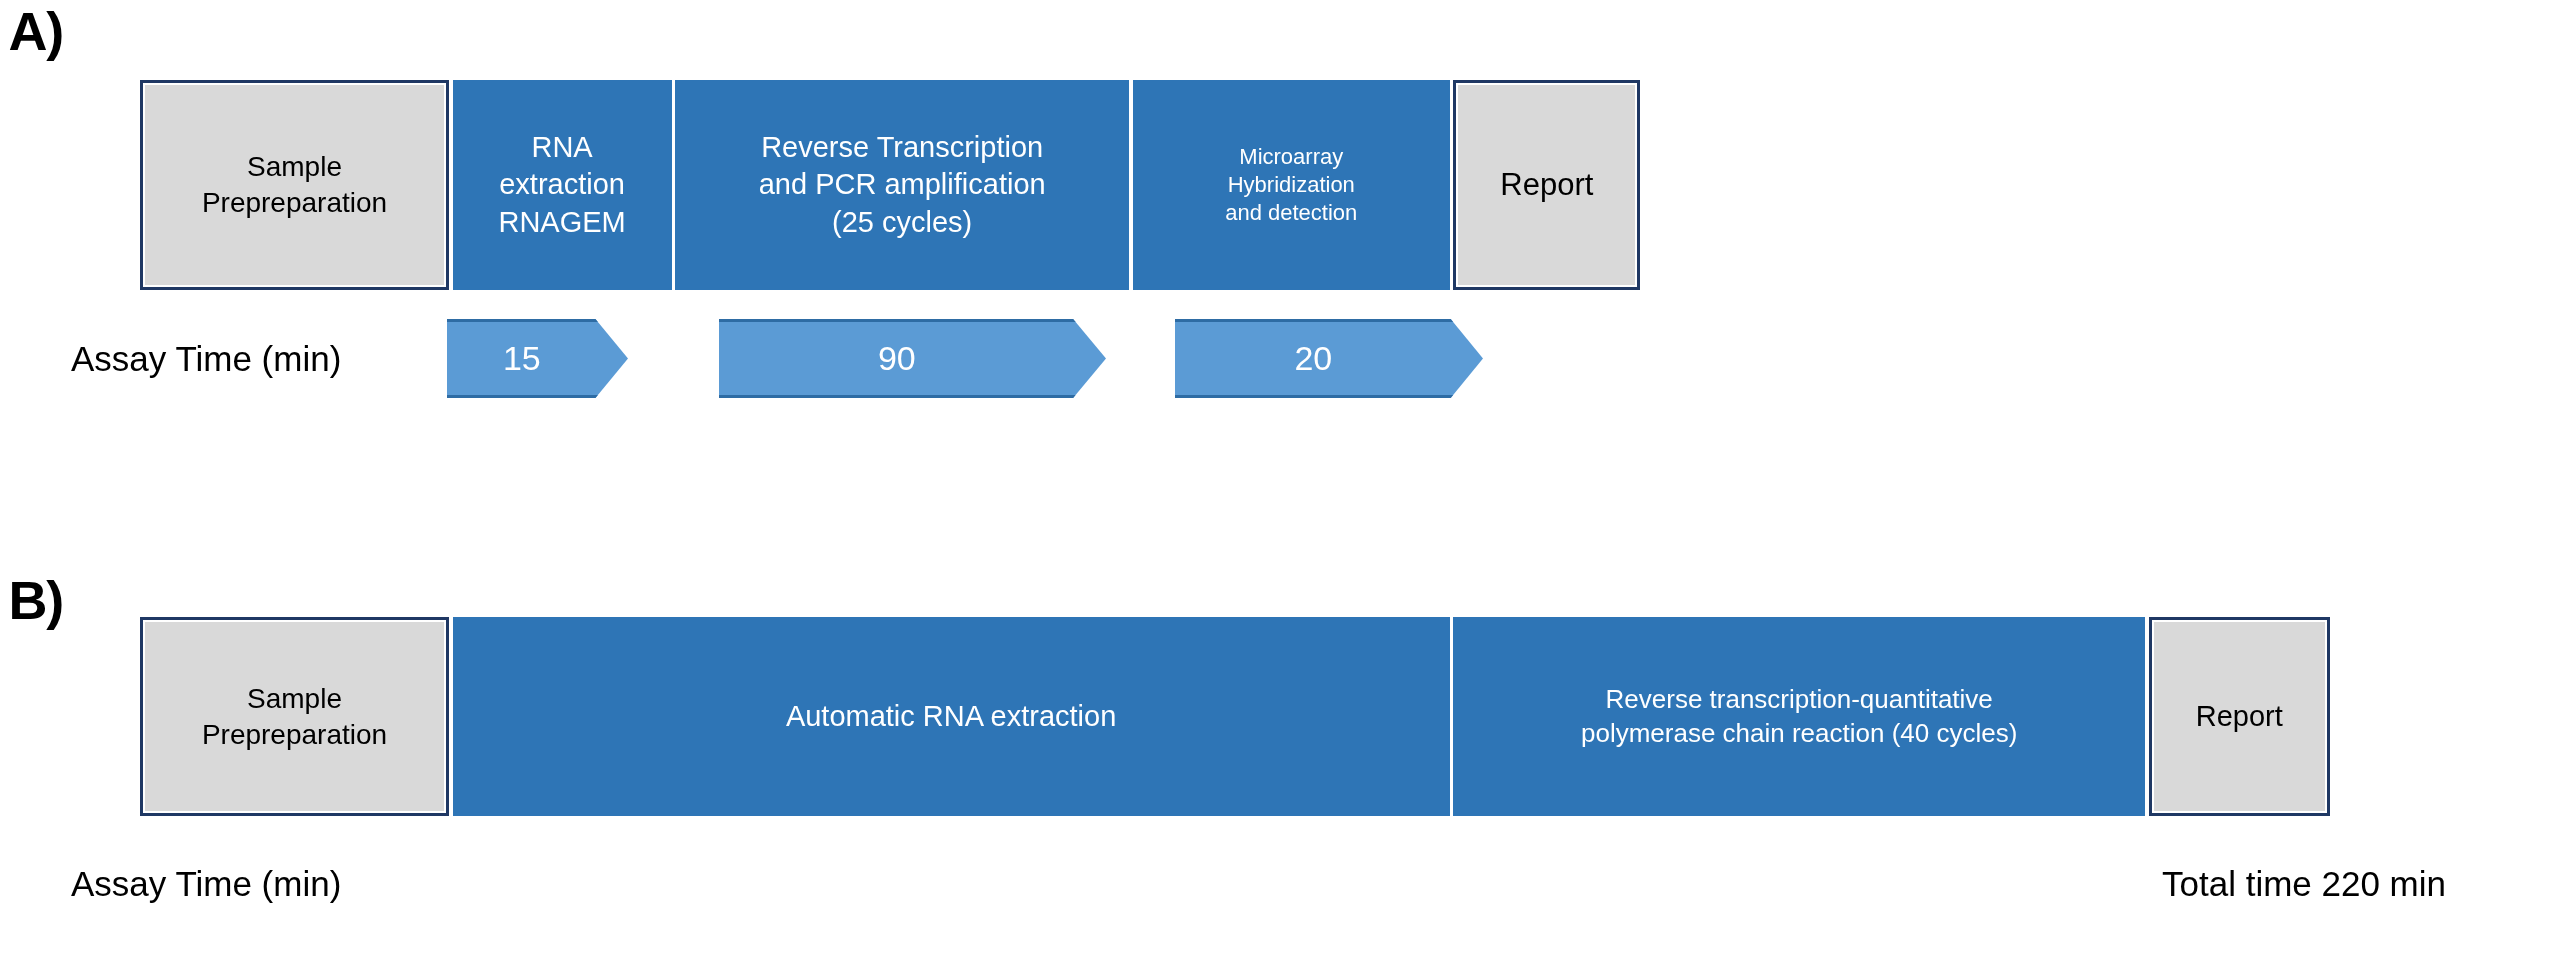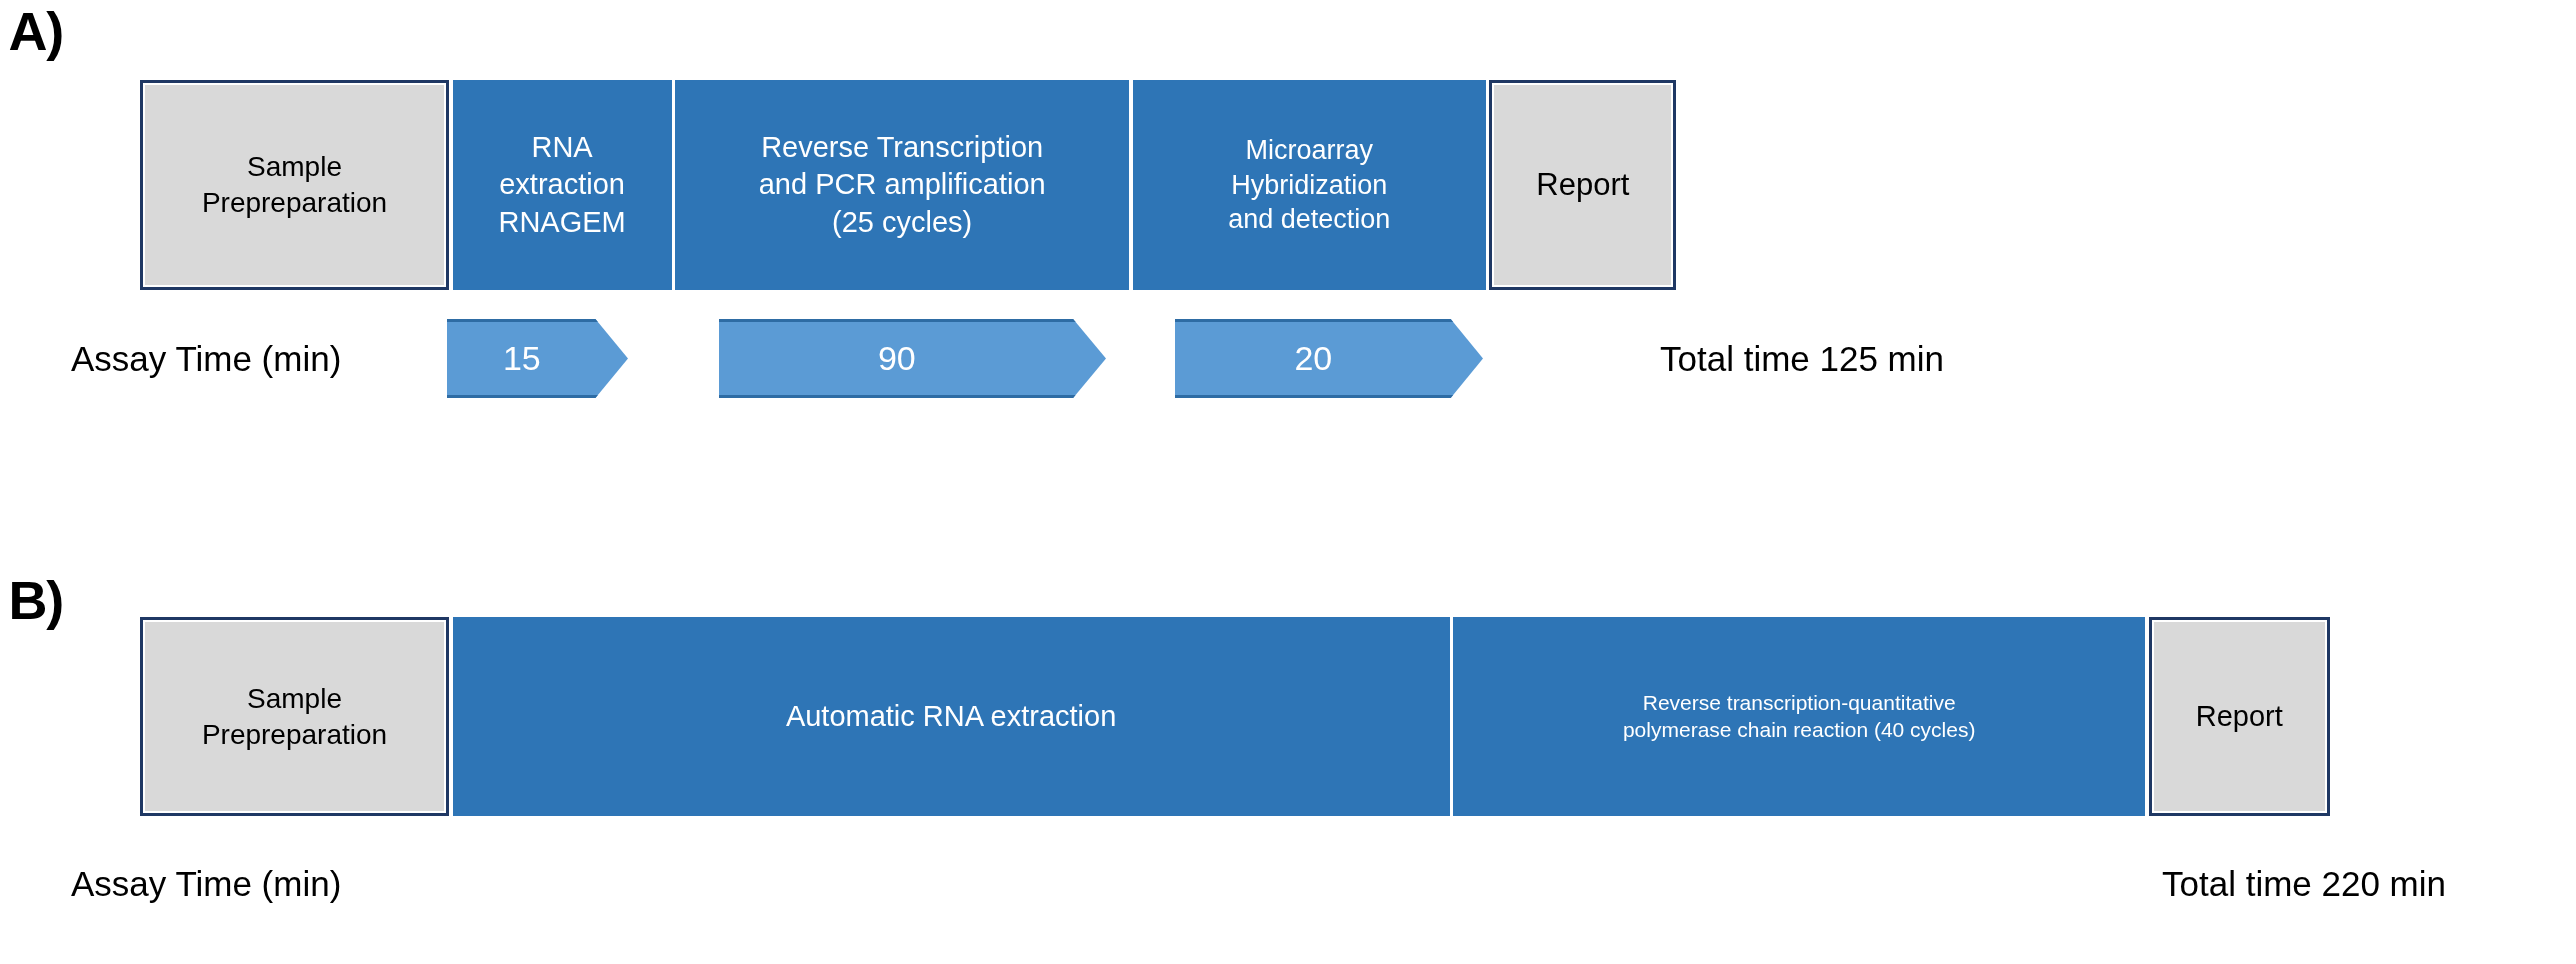--- a/index.html
+++ b/index.html
@@ -111,21 +111,21 @@
 <div class="boxrow" style="left:140px; top:80px; height:210px;">
   <div class="pbox grey" style="width:309px; font-size:28px;">
     <span class="label">Sample<br>Prepreparation</span>
   </div>
   <div class="pbox blue" style="width:219px; font-size:29px;">
     <span class="label">RNA<br>extraction<br>RNAGEM</span>
   </div>
   <div class="pbox blue" style="width:454px; font-size:29px;">
     <span class="label">Reverse Transcription<br>and PCR amplification<br>(25 cycles)</span>
   </div>
-  <div class="pbox blue" style="width:353px; font-size:27px;">
+  <div class="pbox blue" style="width:317px; font-size:22px;">
     <span class="label">Microarray<br>Hybridization<br>and detection</span>
   </div>
   <div class="pbox grey" style="width:187px; font-size:31px;">
     <span class="label">Report</span>
   </div>
 </div>
 
 <div class="timerow" style="top:319px;">
   <div class="assay-label" style="left:71px;">Assay Time (min)</div>
 
@@ -134,33 +134,32 @@
   </div>
 
   <div class="chevron" style="left:719px; width:387px; clip-path: polygon(0 0, 91.5% 0, 100% 50%, 91.5% 100%, 0 100%);">
     <span class="cval">90</span>
   </div>
 
   <div class="chevron" style="left:1175px; width:308px; clip-path: polygon(0 0, 89.5% 0, 100% 50%, 89.5% 100%, 0 100%);">
     <span class="cval">20</span>
   </div>
 
-  <div class="total-label" style="left:1660px;">Total time 125 min</div>
 </div>
 
 <div class="panel-letter" style="left:8.5px; top:573px;">B)</div>
 
 <div class="boxrow" style="left:140px; top:617px; height:199px;">
   <div class="pbox grey" style="width:309px; font-size:28px;">
     <span class="label">Sample<br>Prepreparation</span>
   </div>
   <div class="pbox blue" style="width:997px; font-size:29px;">
     <span class="label">Automatic RNA extraction</span>
   </div>
-  <div class="pbox blue" style="width:692px; font-size:21px;">
+  <div class="pbox blue" style="width:692px; font-size:26px;">
     <span class="label">Reverse transcription-quantitative<br>polymerase chain reaction  (40 cycles)</span>
   </div>
   <div class="pbox grey" style="width:181px; font-size:29px;">
     <span class="label">Report</span>
   </div>
 </div>
 
 <div class="timerow" style="top:844px;">
   <div class="assay-label" style="left:71px;">Assay Time (min)</div>
 

